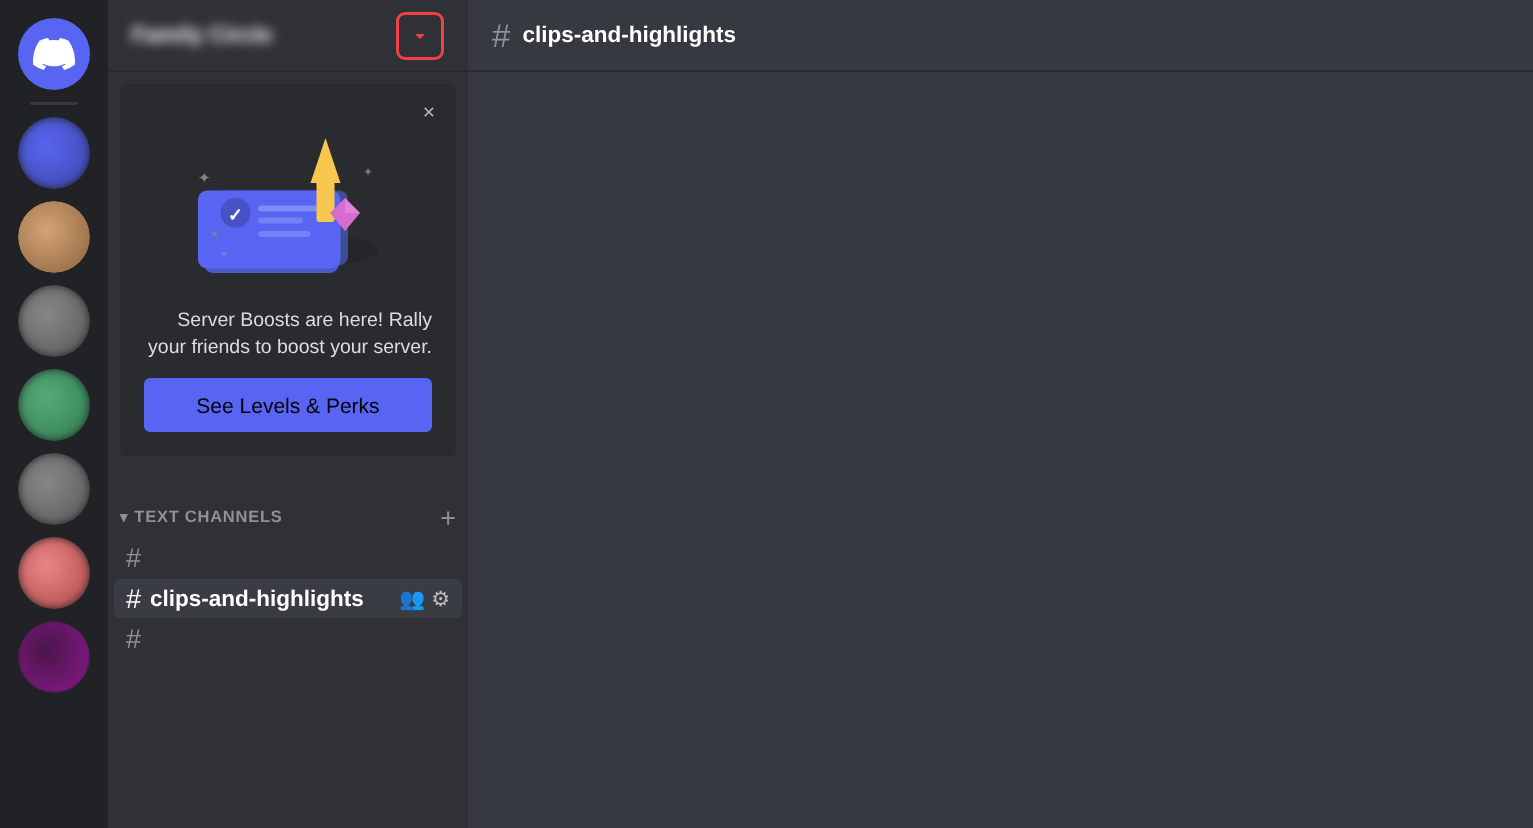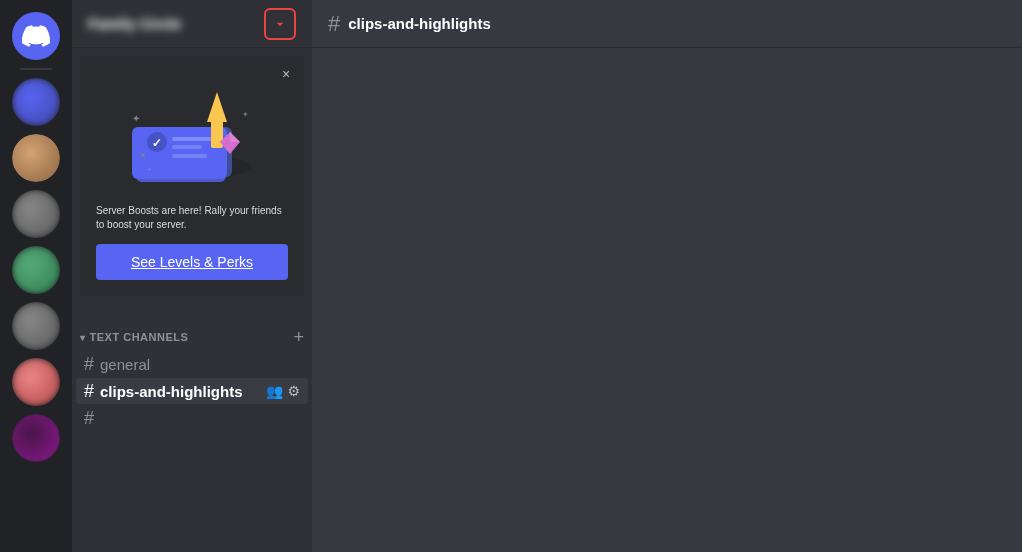--- a/index.html
+++ b/index.html
@@ -153,37 +153,36 @@
     }
 
     
     .boost-illustration svg {
       width: 100%;
       height: 100%;
     }
 
     .boost-text {
       color: #dcddde;
-      font-size: 10px;
-      text-align: left;
+      font-size: 13px;
+      text-align: right;
       line-height: 1.4;
       margin-bottom: 12px;
     }
 
     .boost-button {
       background: #5865f2;
-      color: #ffffff;
+      color: #000000;
       border: none;
       border-radius: 4px;
       padding: 10px 20px;
       font-size: 14px;
       font-weight: 500;
       cursor: pointer;
       width: 100%;
-      text-decoration: underline;
     }
 
     
     .channel-list {
       flex: 1;
       overflow-y: auto;
       padding: 8px 0;
     }
 
     .channel-category {
@@ -387,21 +386,20 @@
     <div class="channel-category">
       <span class="category-name">
         <span class="category-arrow">▾</span>
         <span>TEXT CHANNELS</span>
       </span>
       <span class="category-add">+</span>
     </div>
 
     <div class="channel-item">
       <span class="channel-hash">#</span>
-      <span class="channel-name">general</span>
     </div>
 
     <div class="channel-item active">
       <span class="channel-hash">#</span>
       <span class="channel-name">clips-and-highlights</span>
       <div class="channel-actions">
         <span style="font-size:14px; color:#b9bbbe;">👥</span>
         <span style="font-size:14px; color:#b9bbbe;">⚙</span>
       </div>
     </div>

